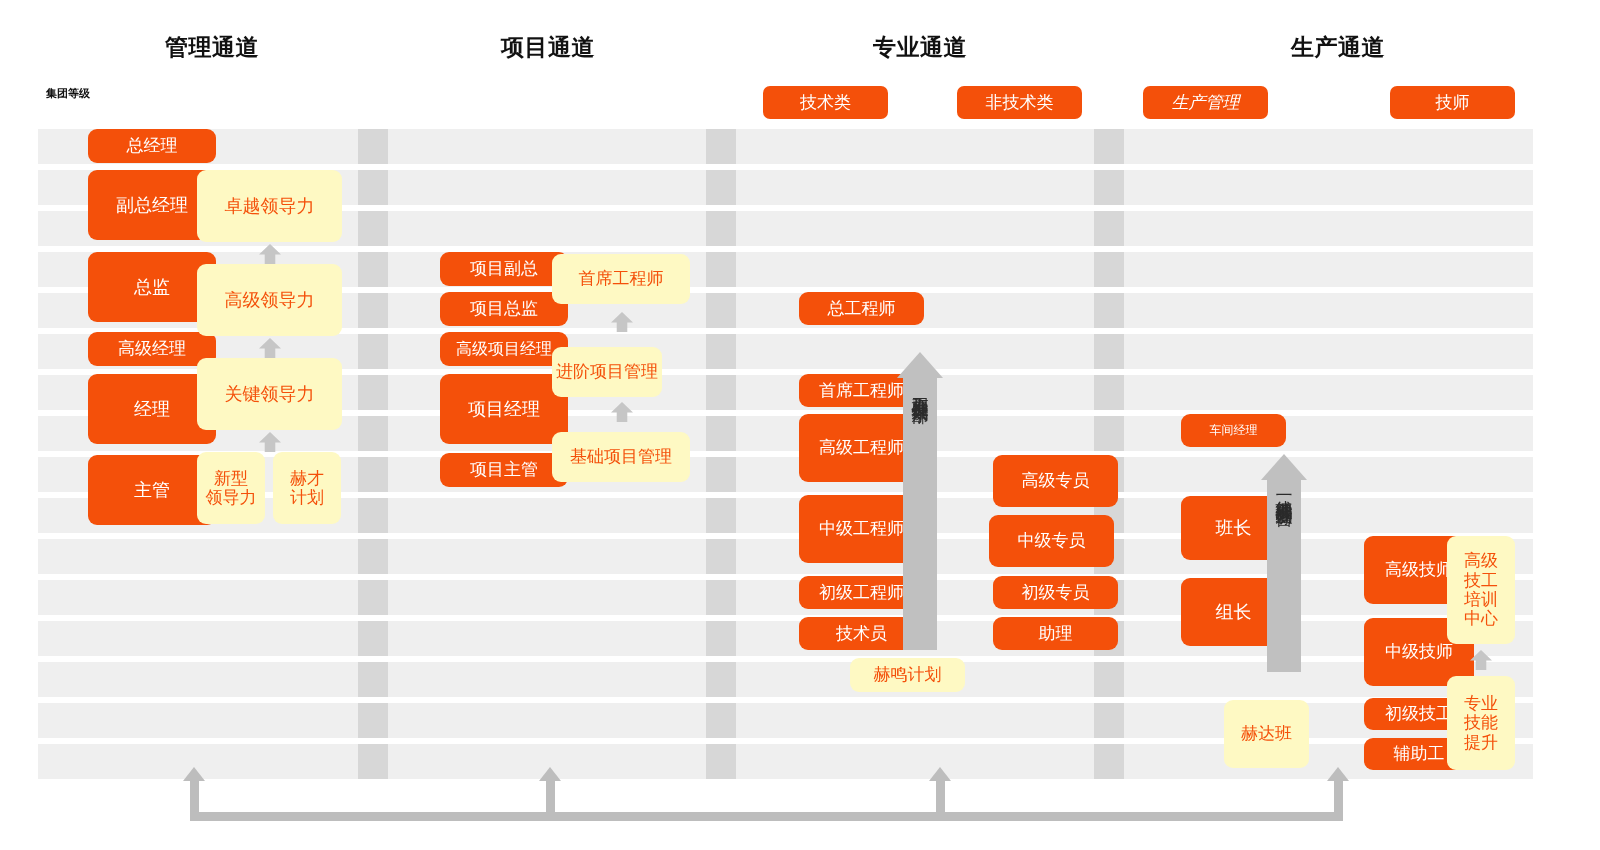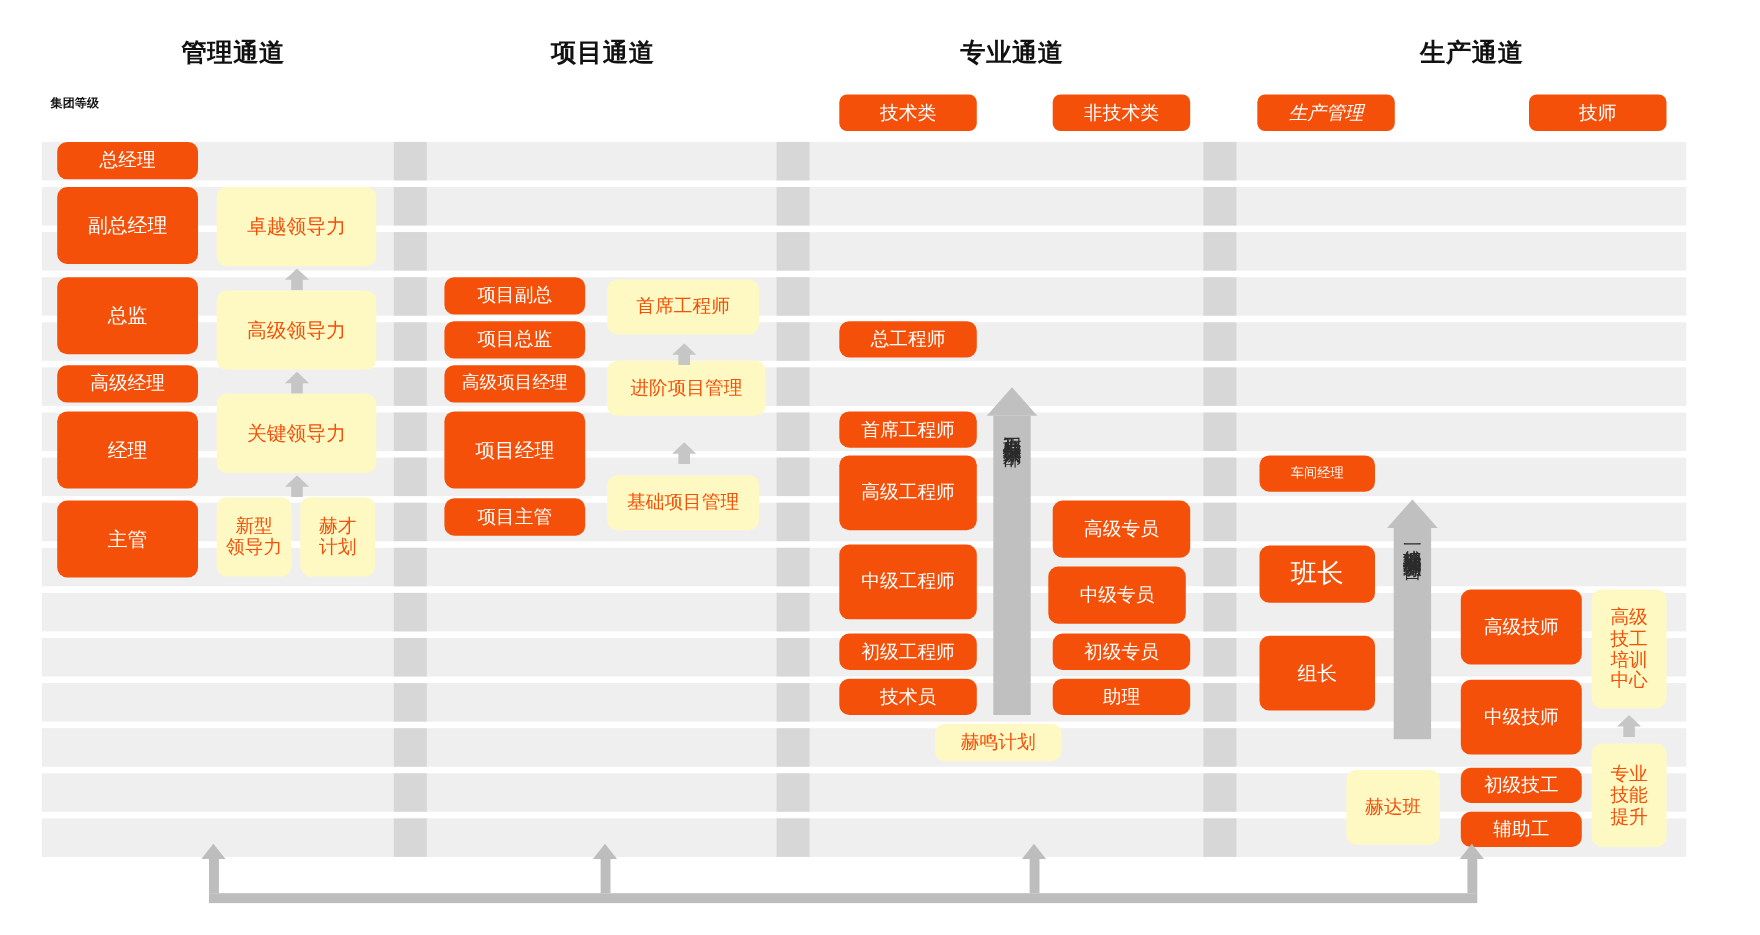--- a/index.html
+++ b/index.html
@@ -55,20 +55,21 @@
     align-items: center;
     justify-content: center;
     text-align: center;
     border-radius: 9px;
     line-height: 1.14;
     white-space: pre-line;
   }
   .pill.solid {
     background: #F4500A;
     color: #ffffff;
+    margin-left: 36px;
   }
   .pill.soft {
     background: #fef9c3;
     color: #F4500A;
   }
   .cat-chip {
     position: absolute;
     display: flex;
     align-items: center;
     justify-content: center;
@@ -235,35 +236,35 @@
       <div class="pill soft" style="left: 197px; top: 452px; width: 68px; height: 72px; font-size: 17px;">新型
 领导力</div>
       <div class="pill soft" style="left: 273px; top: 452px; width: 68px; height: 72px; font-size: 17px;">赫才
 计划</div>
       <div class="pill solid" style="left: 404px; top: 252px; width: 128px; height: 34px; font-size: 17px;">项目副总</div>
       <div class="pill solid" style="left: 404px; top: 292px; width: 128px; height: 34px; font-size: 17px;">项目总监</div>
       <div class="pill solid" style="left: 404px; top: 332px; width: 128px; height: 34px; font-size: 16px;">高级项目经理</div>
       <div class="pill solid" style="left: 404px; top: 374px; width: 128px; height: 70px; font-size: 18px;">项目经理</div>
       <div class="pill solid" style="left: 404px; top: 453px; width: 128px; height: 34px; font-size: 17px;">项目主管</div>
       <div class="pill soft" style="left: 552px; top: 254px; width: 138px; height: 50px; font-size: 17px;">首席工程师</div>
-      <div class="pill soft" style="left: 552px; top: 328px; width: 144px; height: 50px; font-size: 17px;">进阶项目管理</div>
+      <div class="pill soft" style="left: 552px; top: 347px; width: 110px; height: 50px; font-size: 17px;">进阶项目管理</div>
       <div class="pill soft" style="left: 552px; top: 432px; width: 138px; height: 50px; font-size: 17px;">基础项目管理</div>
       <div class="pill solid" style="left: 763px; top: 292px; width: 125px; height: 33px; font-size: 17px;">总工程师</div>
       <div class="pill solid" style="left: 763px; top: 374px; width: 125px; height: 33px; font-size: 17px;">首席工程师</div>
       <div class="pill solid" style="left: 763px; top: 414px; width: 125px; height: 68px; font-size: 17px;">高级工程师</div>
       <div class="pill solid" style="left: 763px; top: 495px; width: 125px; height: 68px; font-size: 17px;">中级工程师</div>
       <div class="pill solid" style="left: 763px; top: 576px; width: 125px; height: 33px; font-size: 17px;">初级工程师</div>
       <div class="pill solid" style="left: 763px; top: 617px; width: 125px; height: 33px; font-size: 17px;">技术员</div>
       <div class="pill solid" style="left: 957px; top: 455px; width: 125px; height: 52px; font-size: 17px;">高级专员</div>
       <div class="pill solid" style="left: 953px; top: 515px; width: 125px; height: 52px; font-size: 17px;">中级专员</div>
       <div class="pill solid" style="left: 957px; top: 576px; width: 125px; height: 33px; font-size: 17px;">初级专员</div>
       <div class="pill solid" style="left: 957px; top: 617px; width: 125px; height: 33px; font-size: 17px;">助理</div>
       <div class="pill soft" style="left: 850px; top: 658px; width: 115px; height: 34px; font-size: 17px;">赫鸣计划</div>
       <div class="pill solid" style="left: 1145px; top: 414px; width: 105px; height: 33px; font-size: 12px;">车间经理</div>
-      <div class="pill solid" style="left: 1145px; top: 496px; width: 105px; height: 52px; font-size: 24px;">班长</div>
+      <div class="pill solid" style="left: 1145px; top: 496px; width: 105px; height: 64px; font-size: 18px;">班长</div>
       <div class="pill solid" style="left: 1145px; top: 578px; width: 105px; height: 68px; font-size: 18px;">组长</div>
       <div class="pill solid" style="left: 1328px; top: 536px; width: 110px; height: 68px; font-size: 17px;">高级技师</div>
       <div class="pill solid" style="left: 1328px; top: 618px; width: 110px; height: 68px; font-size: 17px;">中级技师</div>
       <div class="pill solid" style="left: 1328px; top: 698px; width: 110px; height: 32px; font-size: 17px;">初级技工</div>
       <div class="pill solid" style="left: 1328px; top: 738px; width: 110px; height: 32px; font-size: 17px;">辅助工</div>
       <div class="pill soft" style="left: 1447px; top: 536px; width: 68px; height: 108px; font-size: 17px;">高级
 技工
 培训
 中心</div>
       <div class="pill soft" style="left: 1447px; top: 676px; width: 68px; height: 94px; font-size: 17px;">专业

